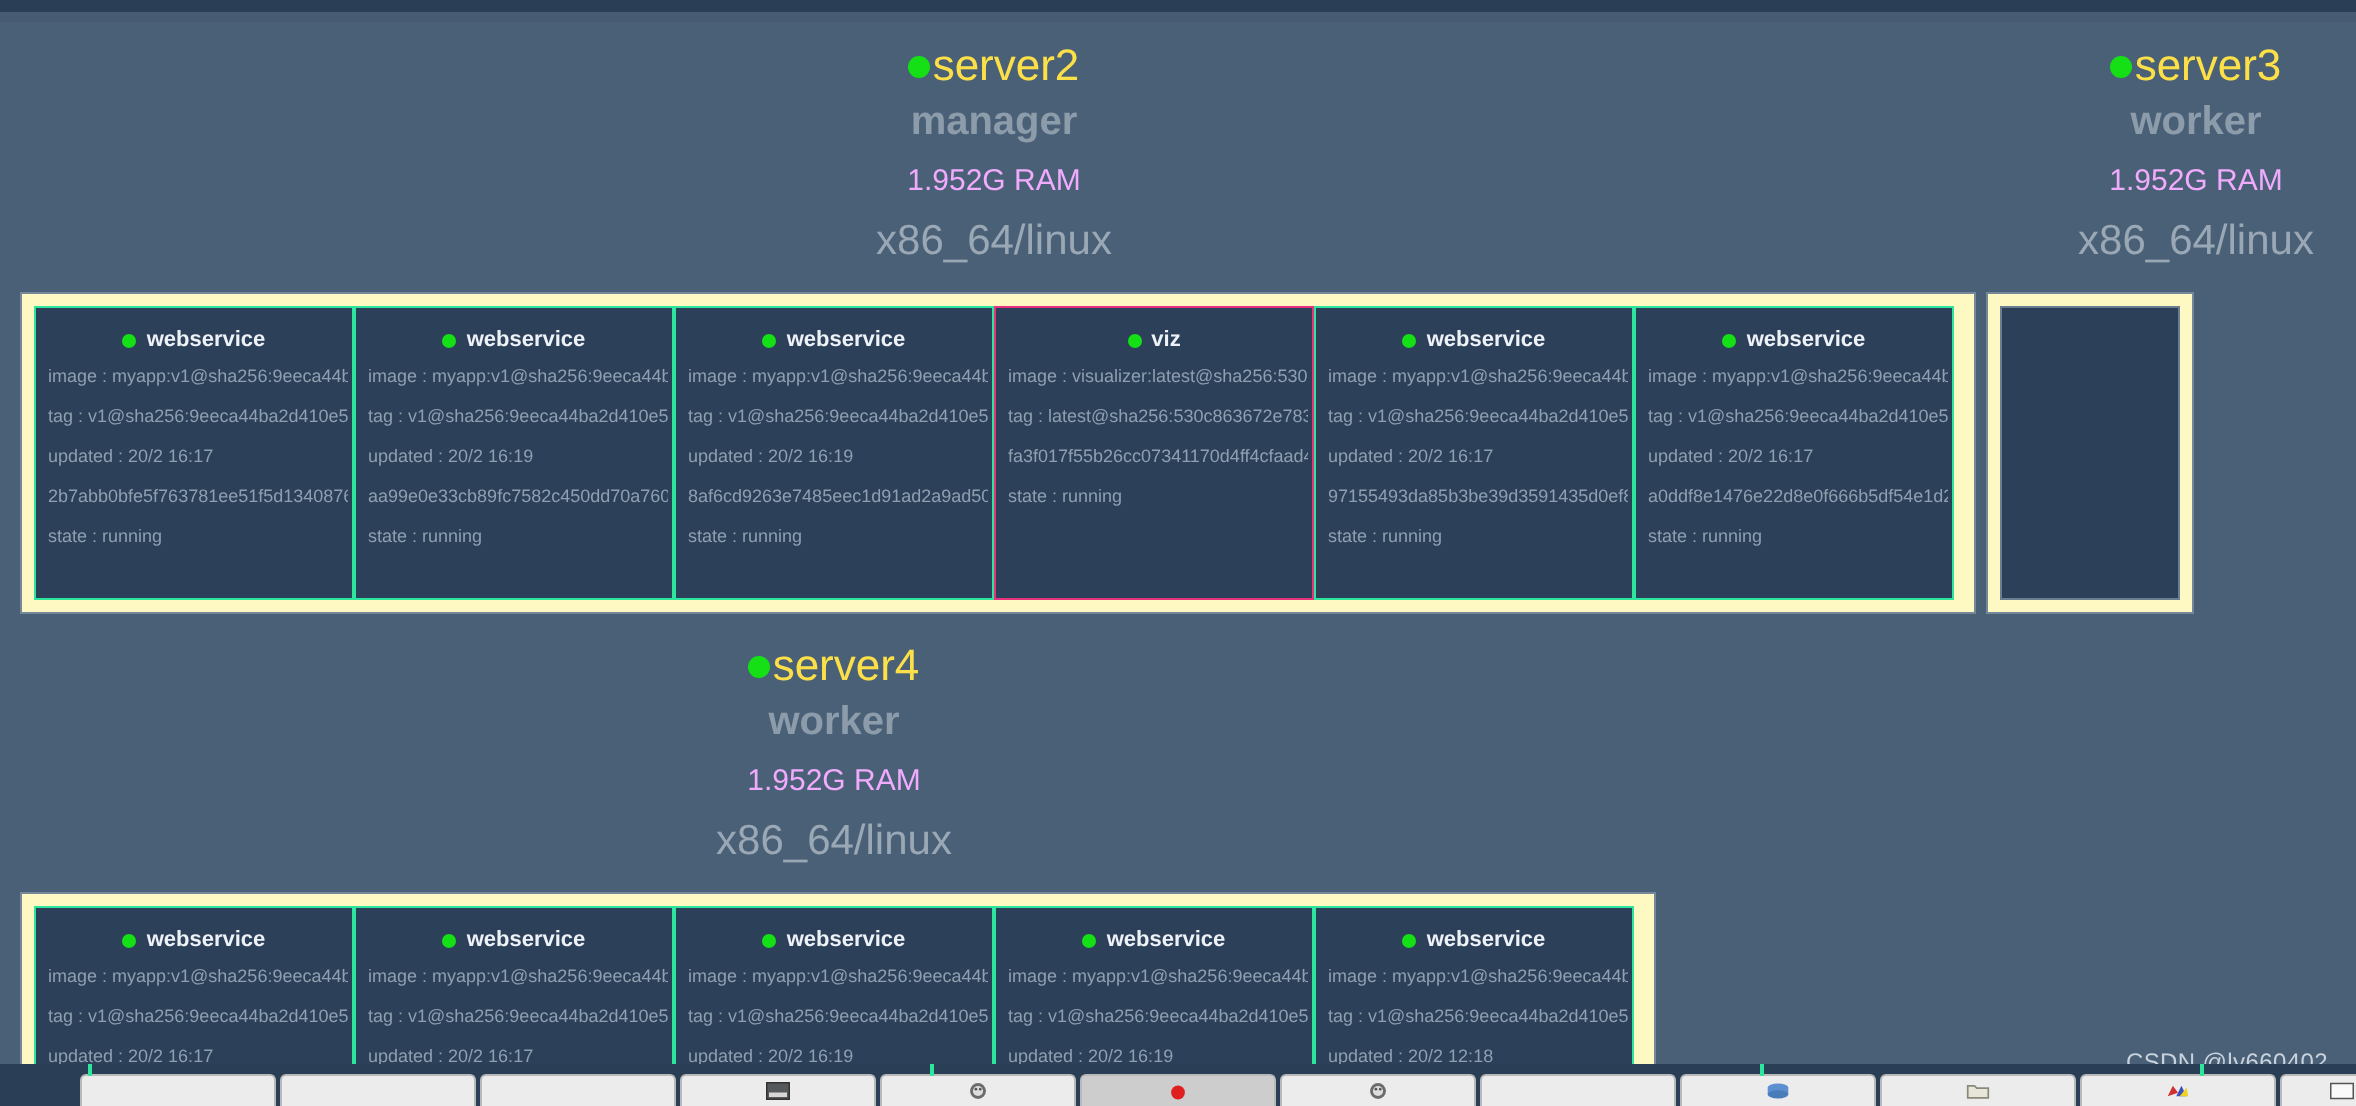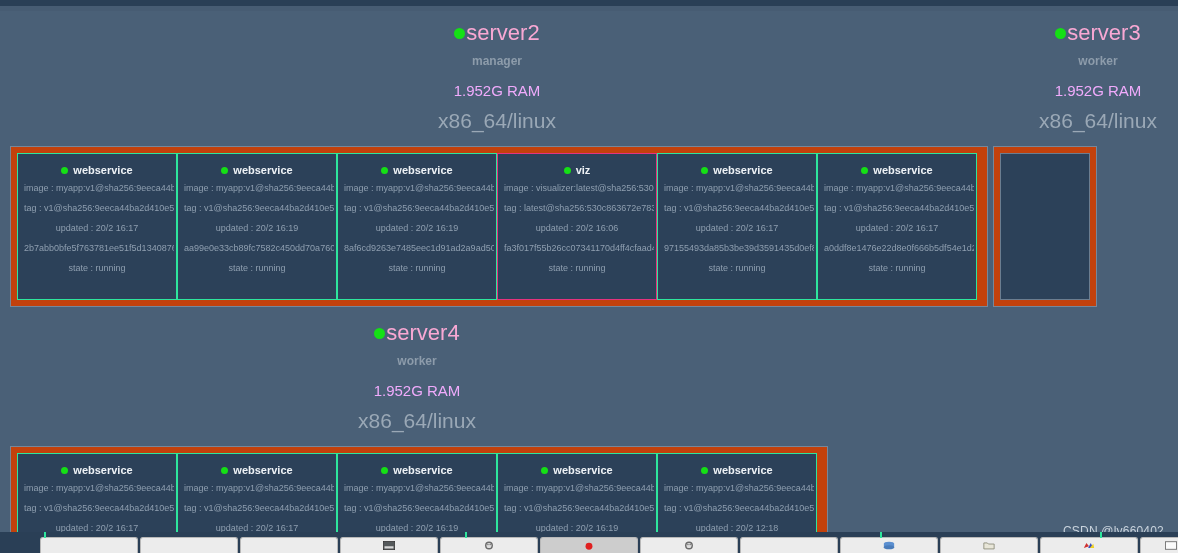--- a/index.html
+++ b/index.html
@@ -13,35 +13,35 @@
   #top-bar-dark{position:absolute;top:0;left:0;width:1178px;height:6px;background:#2a3f56;}
   #top-bar-light{position:absolute;top:6px;left:0;width:1178px;height:5px;background:#44597079;}
 
   
   #stage{position:absolute;top:11px;left:0;width:1178px;height:521px;}
 
   .node{position:absolute;}
 
   .node-head{text-align:center;}
   .node-title{
-    font-size:22px;color:#f9a8d4;line-height:26px;
+    font-size:22px;color:#fde047;line-height:26px;
     display:flex;align-items:center;justify-content:center;gap:1px;
   }
   .status-dot{
     width:11px;height:11px;border-radius:50%;background:#15e015;
     display:inline-block;flex:0 0 auto;
   }
-  .node-role{font-size:12px;font-weight:bold;color:#8d9cab;line-height:30px;}
+  .node-role{font-size:20px;font-weight:bold;color:#8d9cab;line-height:30px;}
   .node-mem{font-size:15px;color:#f0abfc;line-height:30px;}
   .node-arch{font-size:21px;color:#9aa8b6;line-height:30px;}
 
   
   .svc-box{
     border:1px solid #768799;
-    background:#c2410c;
+    background:#fef9c3;
     padding:6px;
     display:flex;
     gap:0px;
     box-sizing:border-box;
   }
 
   .svc{
     width:160px;
     box-sizing:border-box;
     background:#2c4159;
@@ -58,21 +58,21 @@
     line-height:16px;white-space:nowrap;
     display:flex;align-items:center;justify-content:center;gap:5px;
   }
   .svc-dot{width:7px;height:7px;border-radius:50%;background:#15e015;display:inline-block;}
   .svc-line{
     font-size:9px;color:#8f9fb0;line-height:20px;
     white-space:nowrap;overflow:hidden;text-overflow:clip;
     padding:0 4px;
   }
   .svc-line.l{text-align:left;}
-  .svc-line.c{text-align:center;}
+  .svc-line.c{text-align:left;}
 
   
   #watermark{
     position:absolute;right:14px;bottom:15px;
     font-size:12px;color:#c9d3dd;letter-spacing:.2px;
     pointer-events:none;
   }
 
   
   #taskbar{
@@ -144,21 +144,20 @@
         <div class="svc-line c">8af6cd9263e7485eec1d91ad2a9ad50daab</div>
         <div class="svc-line c">state : running</div>
       </div>
       <div class="svc viz">
         <div class="svc-name">
           <span class="svc-dot"></span>
           <span>viz</span>
         </div>
         <div class="svc-line l">image : visualizer:latest@sha256:530c863</div>
         <div class="svc-line l">tag : latest@sha256:530c863672e7830d75</div>
-        <div class="svc-line c">updated : 20/2 16:06</div>
         <div class="svc-line c">fa3f017f55b26cc07341170d4ff4cfaad41f3</div>
         <div class="svc-line c">state : running</div>
       </div>
       <div class="svc">
         <div class="svc-name">
           <span class="svc-dot"></span>
           <span>webservice</span>
         </div>
         <div class="svc-line l">image : myapp:v1@sha256:9eeca44ba2d4</div>
         <div class="svc-line l">tag : v1@sha256:9eeca44ba2d410e54fccd</div>

